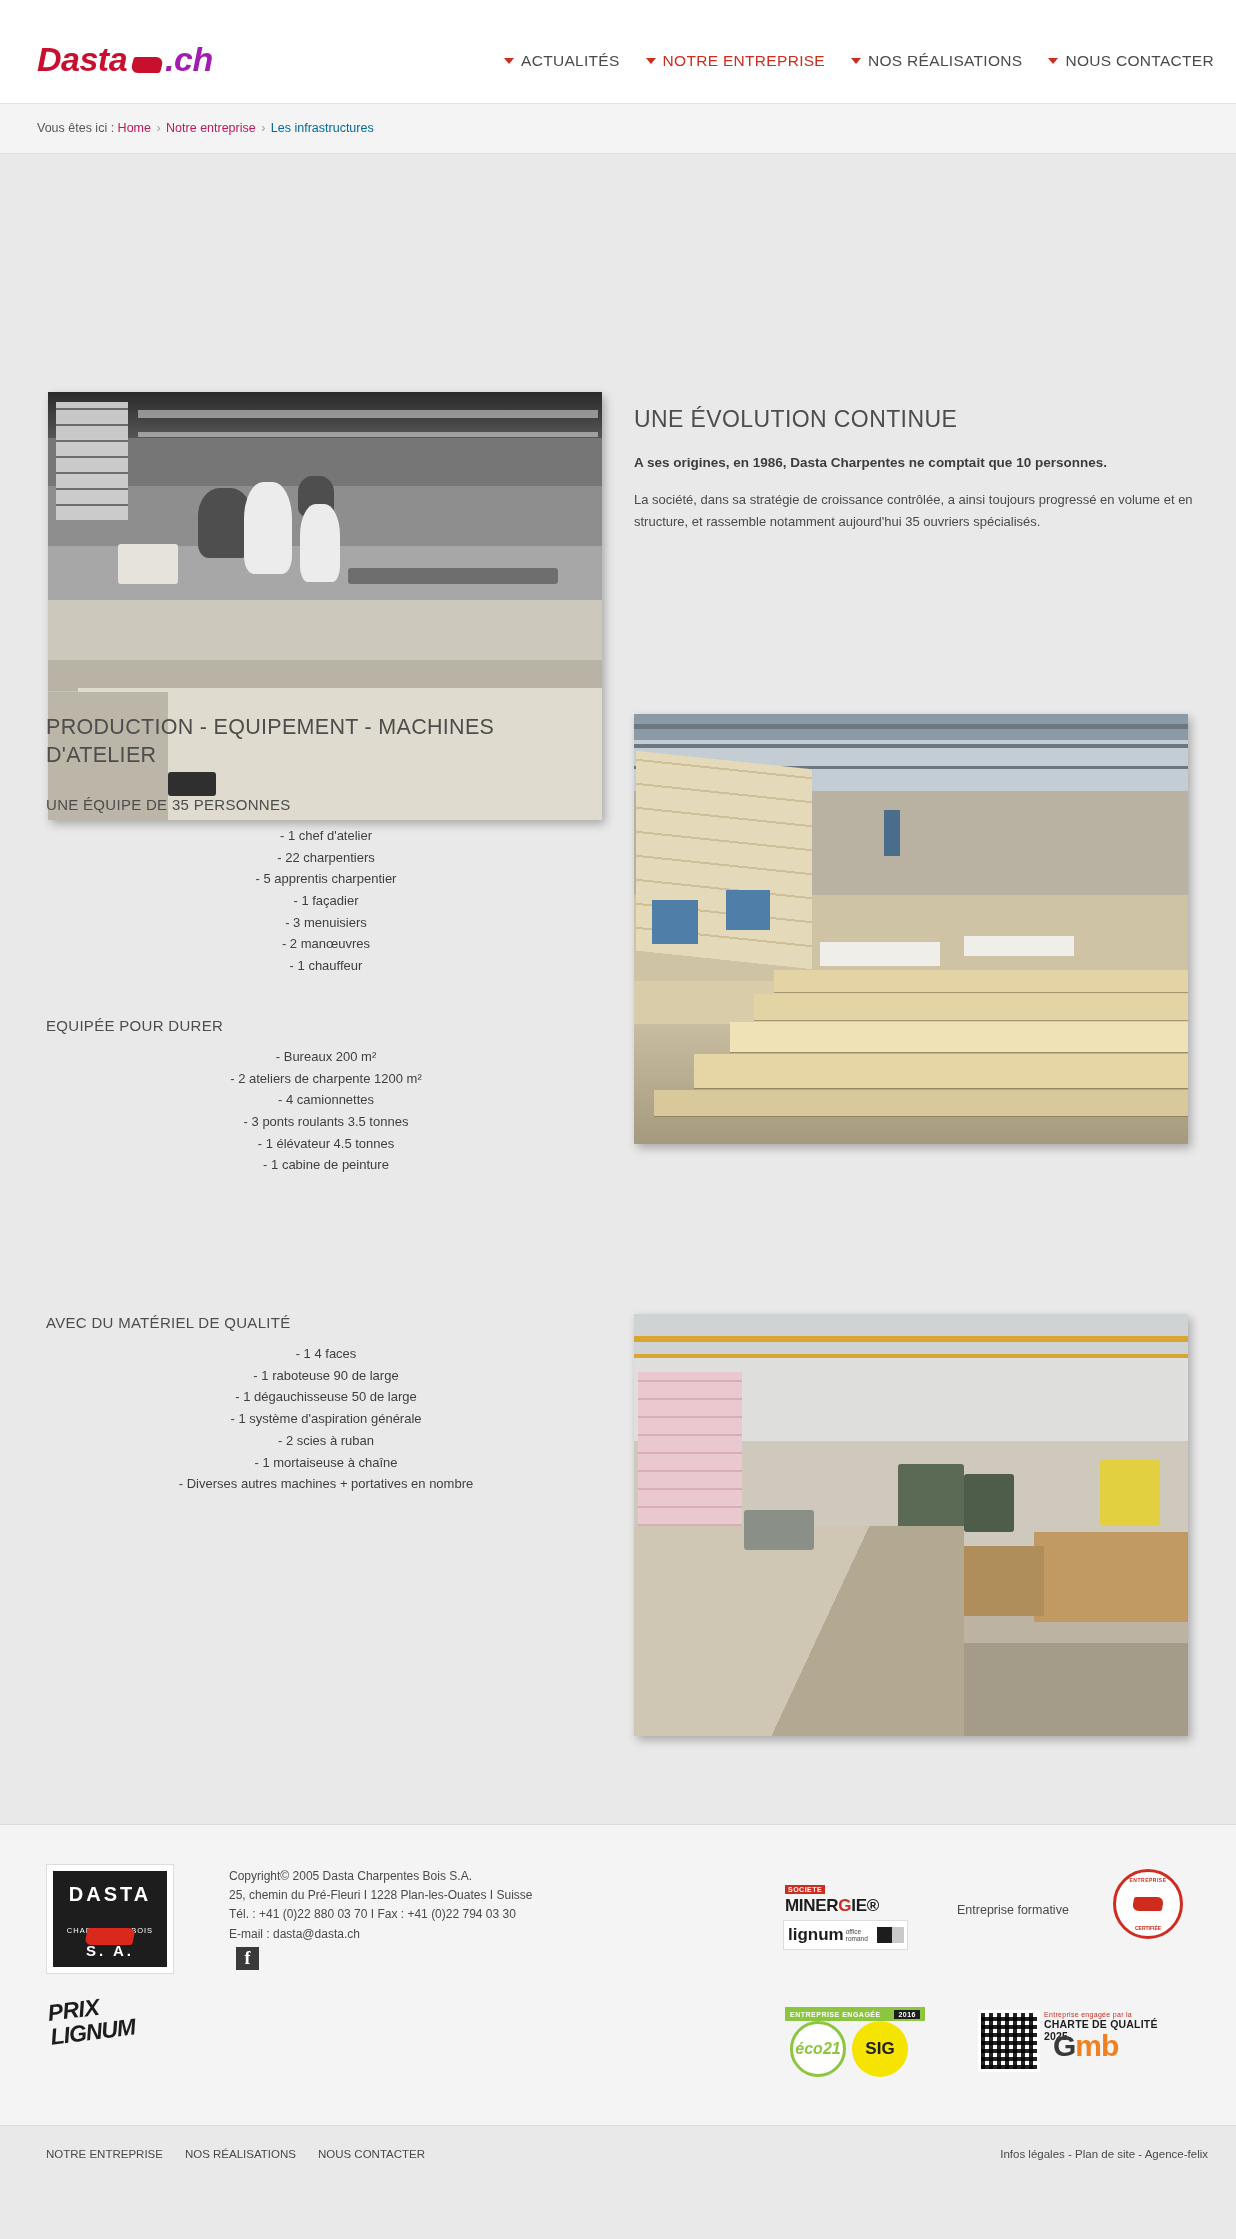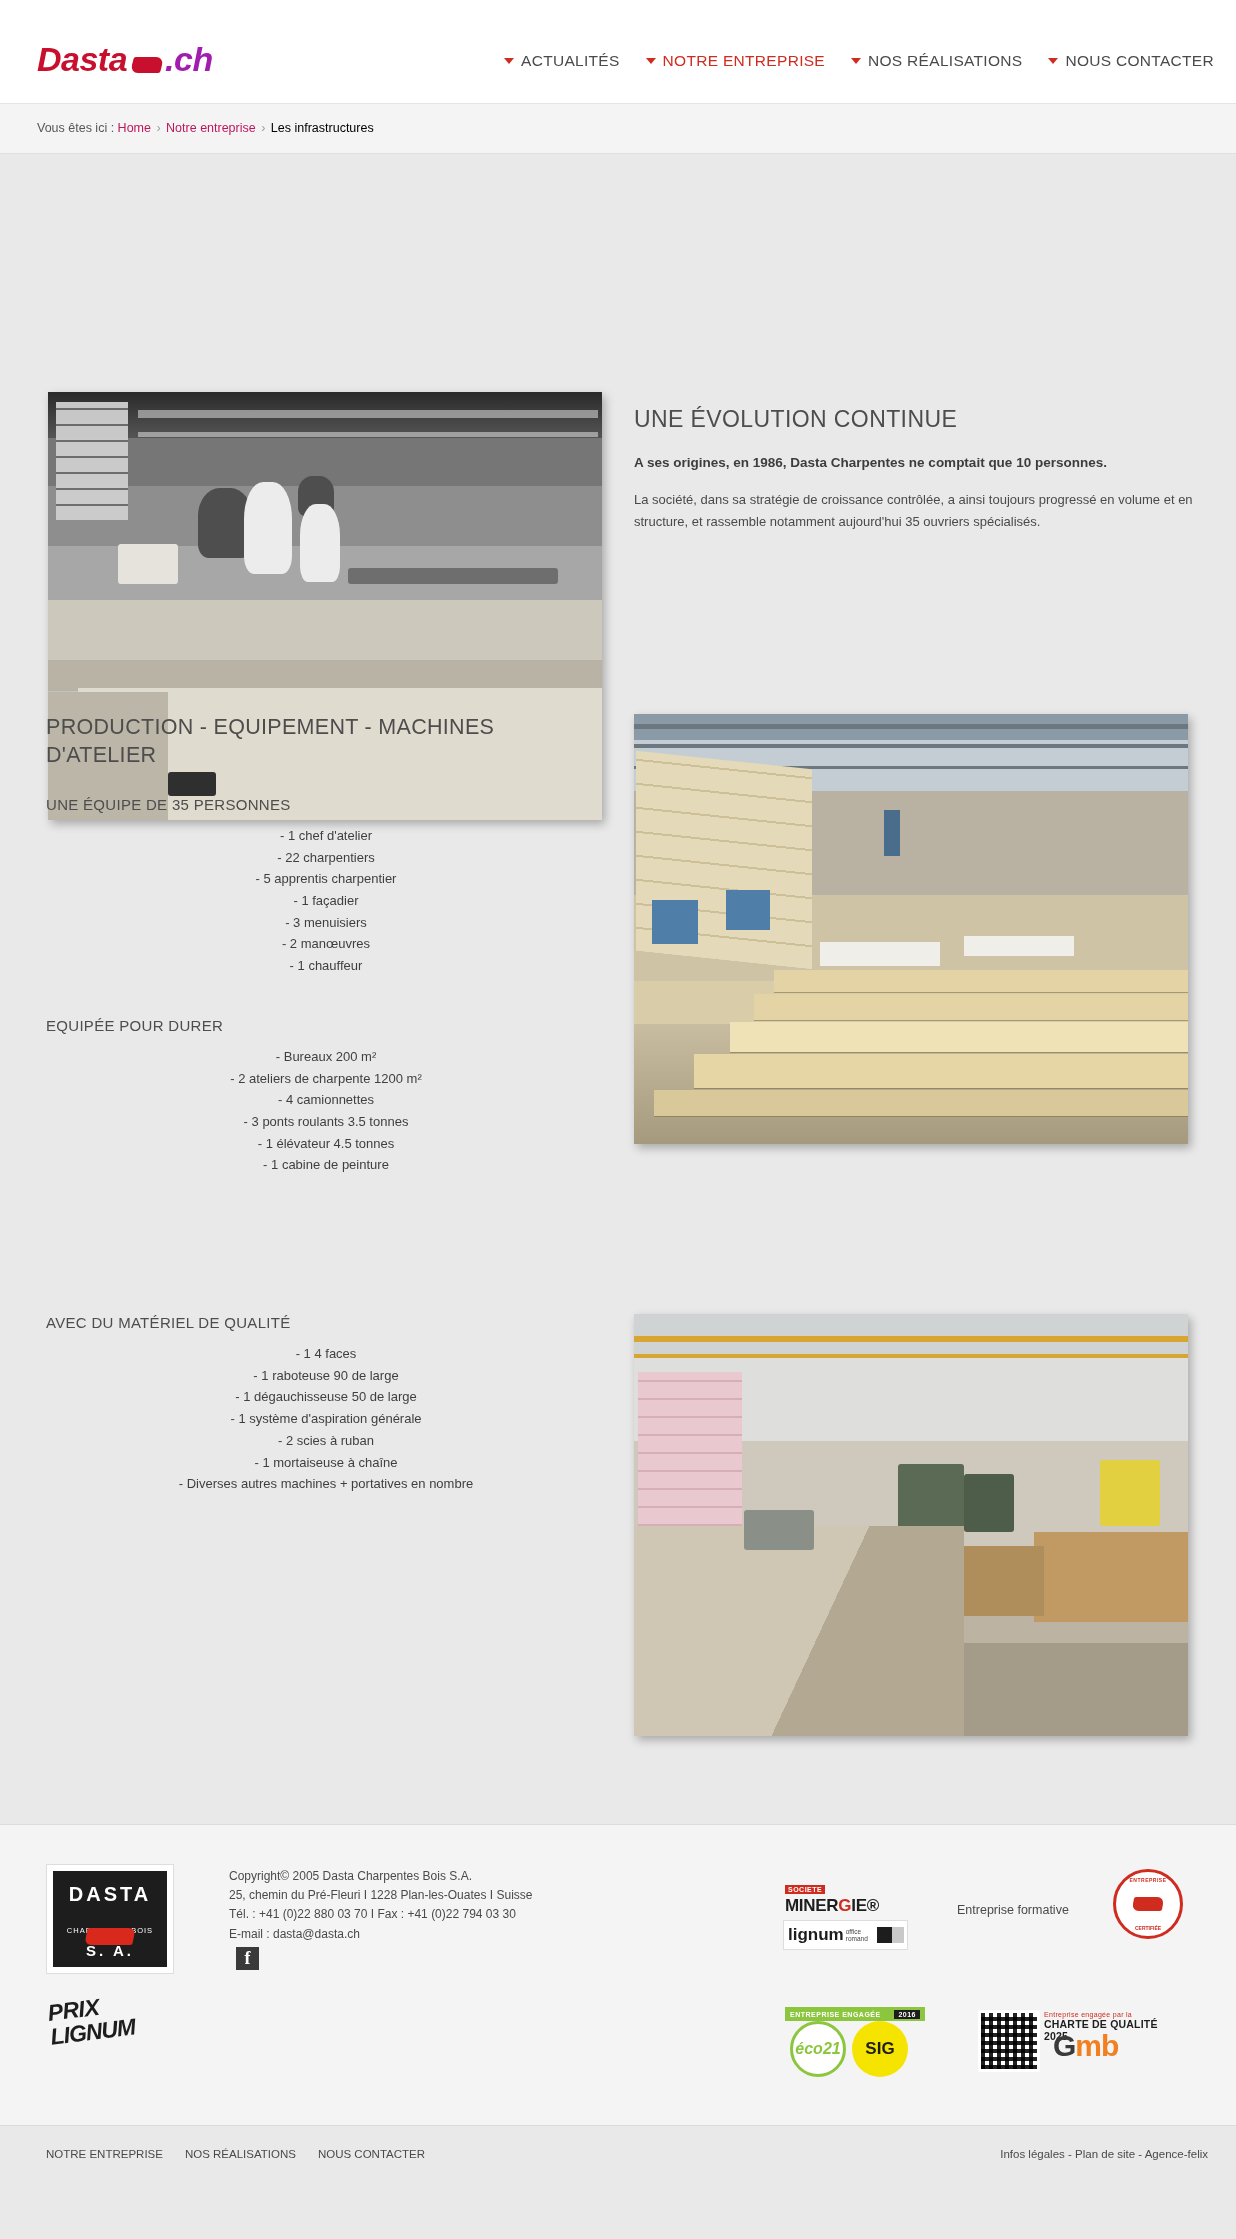--- a/index.html
+++ b/index.html
@@ -84,21 +84,21 @@
     border-bottom: 1px solid #e0e0e0;
   }
   .crumb {
     position: absolute;
     left: 37px; top: 17px;
     font-size: 12.5px;
     color: #575757;
     white-space: nowrap;
   }
   .crumb .sep { color: #9a9a9a; margin: 0 2px; }
-  .crumb .cur { color: #000000; }
+  .crumb .cur { color: #0369a1; }
   .crumb a { color: #be185d; text-decoration: none; }
 
   .crumb-shadow {
     position: absolute;
     left: 600px; top: 50px;
     width: 636px; height: 22px;
     background: linear-gradient(to bottom, rgba(0,0,0,0.10), rgba(0,0,0,0));
     pointer-events: none;
   }
 

